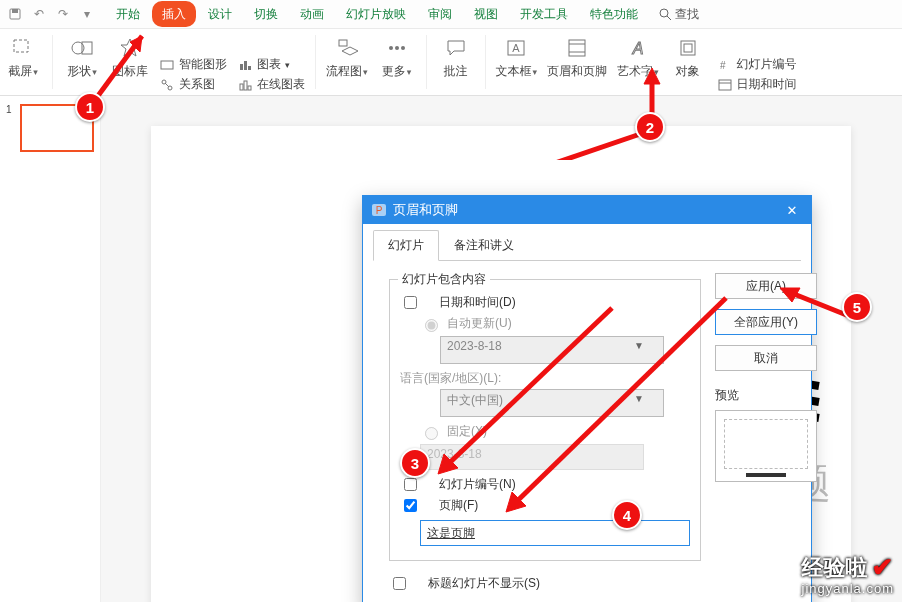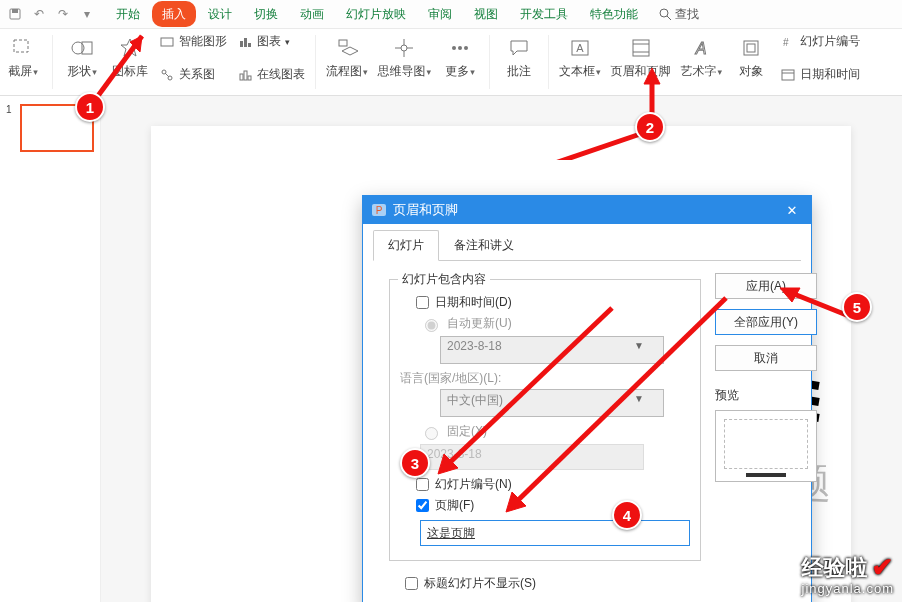--- a/index.html
+++ b/index.html
@@ -55,21 +55,21 @@
     color: #444;
     font-size: 12px;
     min-width: 38px;
     padding-top:3px;
     position:relative;
   }
   .rbtn .icon { width:28px; height:28px; display:flex; align-items:center; justify-content:center; color:#555;}
   .rbtn .lbl { margin-top: 2px; white-space: nowrap; line-height:14px; text-align:center;}
   .rbtn .drop { font-size:9px; color:#666; margin-left:1px;}
   .rsep { width:1px; background:#eee; margin:4px 0 6px;}
-  .smalls { display:flex; flex-direction:column; justify-content:flex-start; padding:2px 0; gap:16px;}
+  .smalls { display:flex; flex-direction:column; justify-content:flex-end; padding:2px 0; gap:3px;}
   .smalls .srow{ display:flex; align-items:center; color:#444; gap:4px; font-size:12px; white-space:nowrap;}
   .smalls .srow .sic{ width:16px;height:16px; display:flex; align-items:center;justify-content:center; color:#666;}
 
   .workarea { display:flex; height: calc(602px - 28px - 64px); }
   .thumbs { width:88px; background:#fff; border-right:1px solid #eee; padding:8px 6px; }
   .thumb {
     width:72px; height:44px; border:2px solid #f25022; background:#fff; margin-bottom:8px;
   }
   .thumbnum { width:10px; font-size:10px; color:#444;}
   .thumbrow{ display:flex; align-items:flex-start; gap:4px;}
@@ -101,21 +101,21 @@
   .dlg-tab{
     padding:6px 14px; font-size:12px; color:#333; border:1px solid transparent;
     border-bottom:none; cursor:pointer; margin-bottom:-1px;
   }
   .dlg-tab.active{
     border:1px solid #ccc; border-bottom:1px solid #fff; background:#fff; border-radius:2px 2px 0 0;
   }
   .dlg-left{ flex:1; padding:8px 4px 0 6px;}
   .groupbox{ border:1px solid #ccc; padding:10px 10px 14px 10px; position:relative;}
   .grouptitle{ position:absolute; top:-9px; left:8px; background:#fff; padding:0 4px; font-size:12px; color:#333;}
-  .chk{ display:flex; align-items:center; gap:6px; margin:4px 16px; font-size:12px; color:#333;}
+  .chk{ display:flex; align-items:center; gap:22px; margin:4px 4px; font-size:12px; color:#333;}
   .chk input{ margin:0;}
   .radio{ display:flex; align-items:center; gap:6px; margin:4px 0 4px 20px; font-size:12px; color:#333;}
   .disabled{ color:#999;}
   .sel{
     display:block; width:210px; height:22px; margin:2px 0 6px 20px;
     border:1px solid #bbb; background:#eee; color:#888; font-size:12px; padding:2px 6px;
     appearance:none; position:relative;
   }
   .selwrap{ position:relative; width:230px; margin-left:20px;}
   .selwrap .arrow{
@@ -276,32 +276,20 @@
   </div>
   <div class="rsep"></div>
   <div class="rbtn">
     <div class="icon">
       <svg width="22" height="22">
           <rect x="3" y="3" width="8" height="6" fill="none" stroke="#777"></rect>
           <polygon points="14,10 22,14 14,18 6,14" fill="none" stroke="#777"></polygon>
         </svg>
     </div>
     <div class="lbl"><span>流程图</span><span class="drop">▾</span></div>
-  </div>
-  <div class="rbtn">
-    <div class="icon">
-      <svg width="22" height="22">
-          <circle cx="11" cy="11" r="3" fill="none" stroke="#777"></circle>
-          <line x1="11" y1="8" x2="11" y2="2" stroke="#777"></line>
-          <line x1="11" y1="14" x2="11" y2="20" stroke="#777"></line>
-          <line x1="8" y1="11" x2="2" y2="11" stroke="#777"></line>
-          <line x1="14" y1="11" x2="20" y2="11" stroke="#777"></line>
-        </svg>
-    </div>
-    <div class="lbl"><span>思维导图</span><span class="drop">▾</span></div>
   </div>
   <div class="rbtn">
     <div class="icon">
       <svg width="22" height="22">
           <circle cx="5" cy="11" r="2" fill="#777"></circle>
           <circle cx="11" cy="11" r="2" fill="#777"></circle>
           <circle cx="17" cy="11" r="2" fill="#777"></circle>
         </svg>
     </div>
     <div class="lbl"><span>更多</span><span class="drop">▾</span></div>

